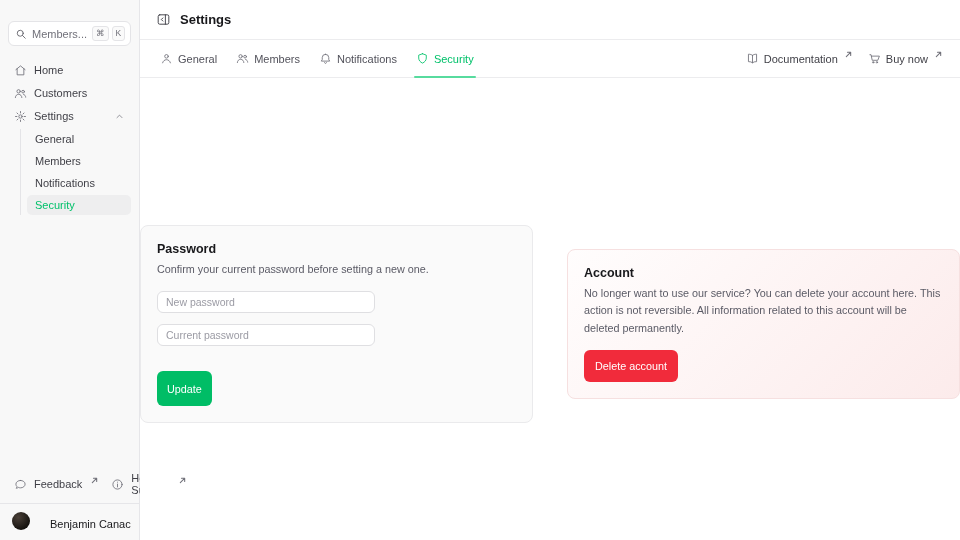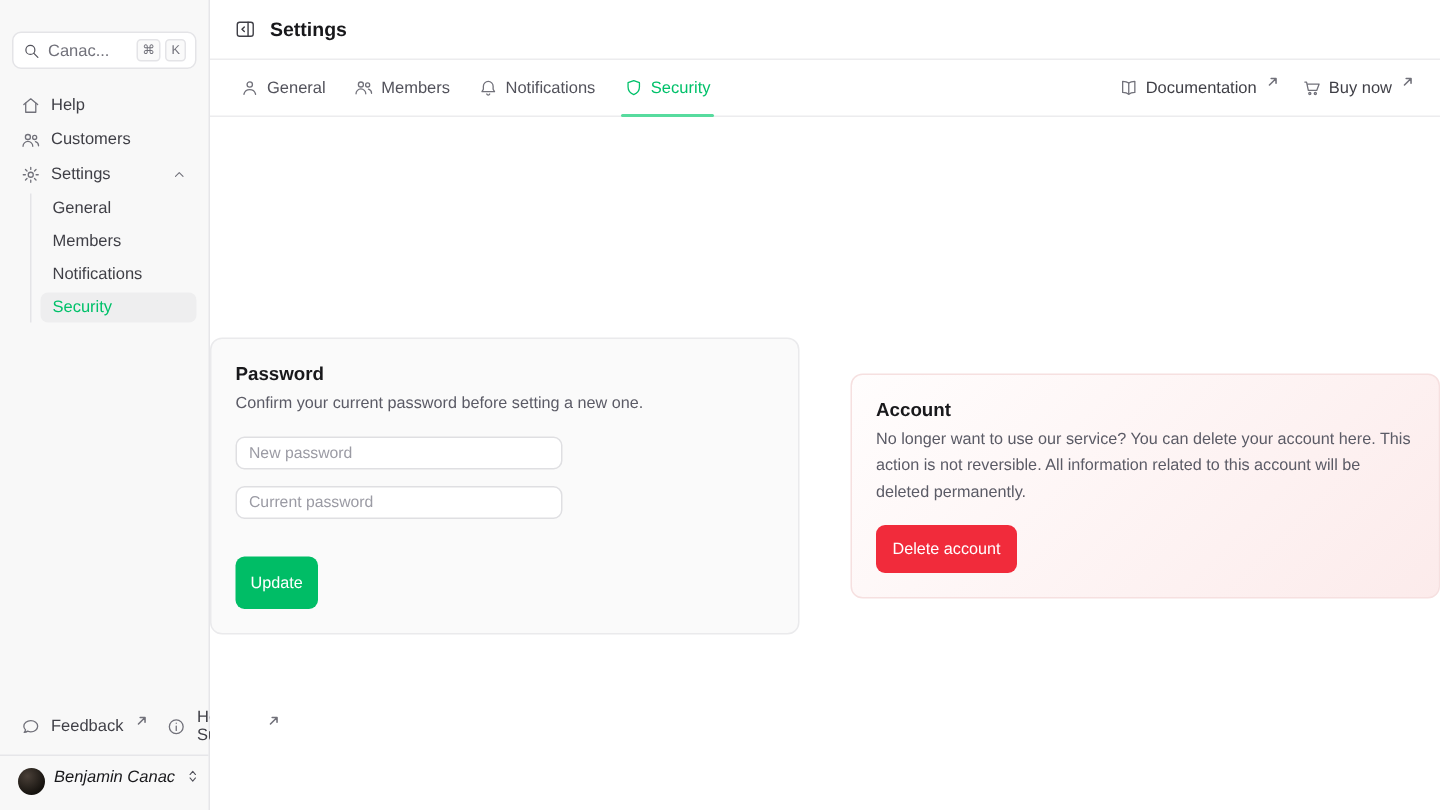--- a/index.html
+++ b/index.html
@@ -59,21 +59,21 @@
   .sub-item {
     height:20px; display:flex; align-items:center;
     padding:0 8px; border-radius:5px; color:#3f3f46; cursor:pointer;
   }
   .sub-item.active { color:#00C16A; background:#EEEEEF; }
 
   .sidebar-footer { margin-top:auto; display:flex; gap:1px; }
   .ext-arrow { color:#71717a; display:inline-flex; transform:translateY(-4px); margin-left:2px; }
 
   .sidebar-sep { border-top:1px solid #E6E6E9; margin:8px -8px 0 -8px; }
-  .user-row { display:flex; align-items:flex-start; gap:6px; padding:8px 4px 2px 4px; cursor:pointer;font-style:italic; }
+  .user-row { display:flex; align-items:flex-end; gap:20px; padding:8px 4px 2px 4px; cursor:pointer; }
   .avatar { width:18px; height:18px; border-radius:50%; flex:none;
     background:radial-gradient(circle at 35% 30%, #4a4038 0%, #16130f 70%); }
   .user-name { font-size:11px; font-weight:500; color:#18181b; white-space:nowrap; }
   .user-row .chev { margin-left:auto; color:#52525b; }
 
   
   .main { flex:1; display:flex; flex-direction:column; background:#fff; min-width:0; }
   .main-header { height:40px; flex:none; border-bottom:1px solid #ECECEE; display:flex; align-items:center; gap:9px; padding:0 16px; }
   .collapse-btn { color:#3f3f46; display:flex; cursor:pointer; }
   .page-title { font-size:13px; font-weight:700; }
@@ -119,36 +119,36 @@
 <aside class="sidebar">
 
 
   <div class="searchbox">
     <span style="display:flex;color:#52525b">
       <svg class="ic" width="12" height="12" viewBox="0 0 24 24">
           <circle cx="10.5" cy="10.5" r="6"></circle>
           <path d="M15.2 15.2 20.5 20.5"></path>
         </svg>
     </span>
-    <span class="ph">Canac...</span>
+    <span class="ph">Members...</span>
     <span class="kbds">
       <span class="kbd">⌘</span>
       <span class="kbd">K</span>
     </span>
   </div>
 
   <nav class="nav">
     <div class="nav-item">
       <span class="nav-ic">
         <svg class="ic" width="13" height="13" viewBox="0 0 24 24">
             <path d="M3.5 10.5 12 3.5l8.5 7"></path>
             <path d="M5.8 8.8V20h12.4V8.8"></path>
           </svg>
       </span>
-      <span>Help</span>
+      <span>Home</span>
     </div>
     <div class="nav-item">
       <span class="nav-ic">
         <svg class="ic" width="13" height="13" viewBox="0 0 24 24">
             <circle cx="8.5" cy="8" r="3.1"></circle>
             <path d="M2.5 19.5c0-3.3 2.7-6 6-6s6 2.7 6 6"></path>
             <circle cx="16.8" cy="8.6" r="2.5"></circle>
             <path d="M17.8 13.8c2.2.6 3.8 2.6 3.8 5"></path>
           </svg>
       </span>

